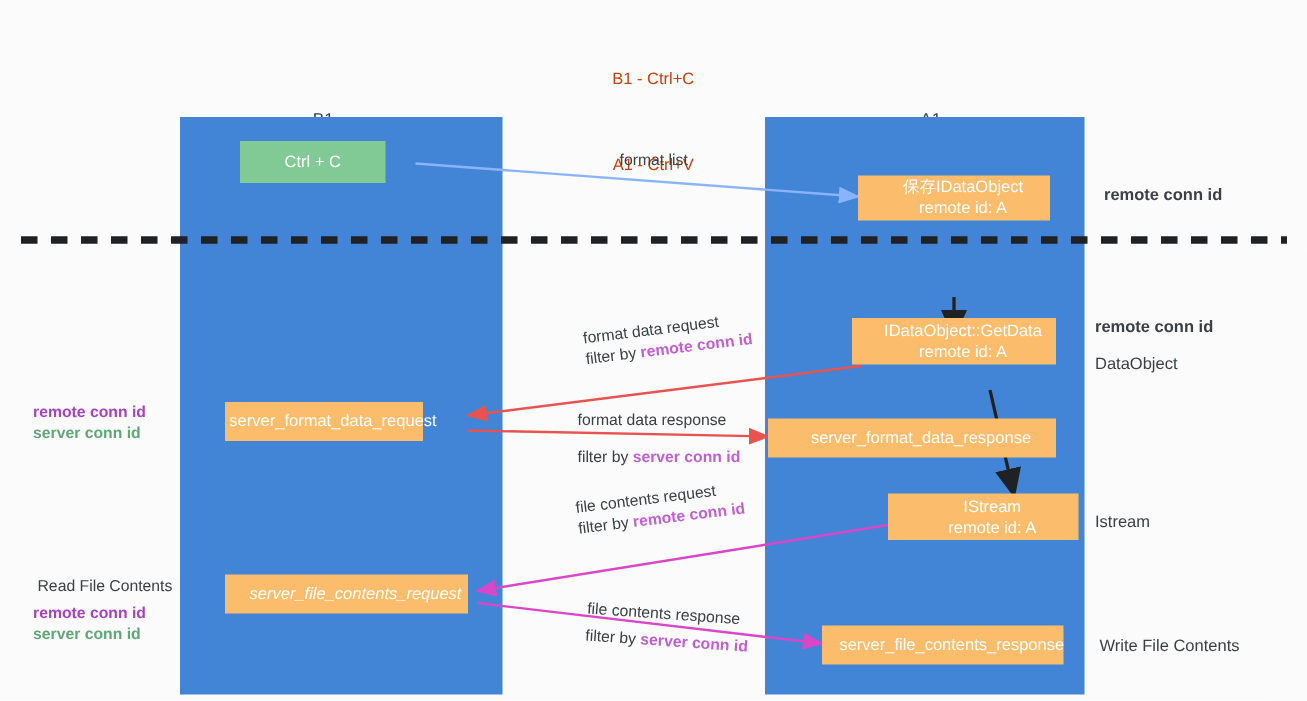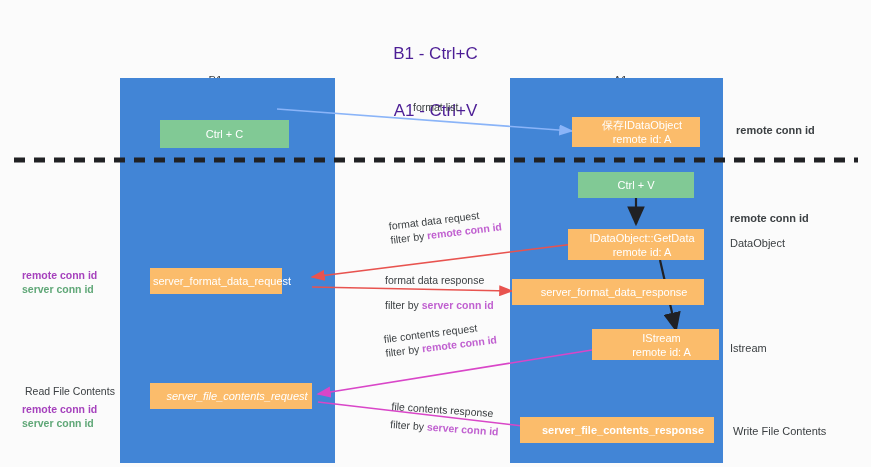--- a/index.html
+++ b/index.html
@@ -25,23 +25,23 @@
     height: 467px;
     pointer-events: none;
   }
 
   
   .title {
     position: absolute;
     left: 0; right: 0;
     top: 6px;
     text-align: center;
-    font-size: 17px;
+    font-size: 11px;
     line-height: 19px;
-    color: #4c1d95;
+    color: #c2410c;
     white-space: pre;
   }
 
   
   .lane-header {
     position: absolute;
     text-align: center;
     font-size: 11.5px;
     line-height: 13px;
     color: #3c4043;
@@ -149,34 +149,31 @@
 
     <line x1="312" y1="287" x2="512" y2="291" stroke="#e8534f" stroke-width="1.6" marker-end="url(#ah-red)"></line>
 
     <line x1="660" y1="260" x2="676" y2="330" stroke="#202124" stroke-width="2.2" marker-end="url(#ah-black)"></line>
 
     <line x1="592" y1="350" x2="318" y2="394" stroke="#d946c8" stroke-width="1.6" marker-end="url(#ah-mag)"></line>
 
     <line x1="318" y1="402" x2="548" y2="429" stroke="#d946c8" stroke-width="1.6" marker-end="url(#ah-mag)"></line>
   </svg>
 
-  <div class="node green" style="left:160px; top:94px; width:129px; height:28px;margin-top:26px;">
+  <div class="node green" style="left:160px; top:94px; width:97px; height:28px;">
     <span>Ctrl + C</span>
   </div>
 
   <div class="node orange" style="left:572px; top:117px; width:128px; height:30px;">
     <span>保存IDataObject</span>
     <span>remote id: A</span>
   </div>
 
-  <div class="node green" style="left:578px; top:172px; width:116px; height:26px;">
-    <span>Ctrl + V</span>
-  </div>
-
-  <div class="node orange" style="left:568px; top:229px; width:136px; height:31px;">
+
+  <div class="node orange" style="left:568px; top:212px; width:136px; height:31px;">
     <span>IDataObject::GetData</span>
     <span>remote id: A</span>
   </div>
 
   <div class="node orange" style="left:150px; top:268px; width:132px; height:26px;">
     <span>server_format_data_request</span>
   </div>
 
   <div class="node orange" style="left:512px; top:279px; width:192px; height:26px;">
     <span>server_format_data_response</span>
@@ -184,21 +181,21 @@
 
   <div class="node orange" style="left:592px; top:329px; width:127px; height:31px;">
     <span>IStream</span>
     <span>remote id: A</span>
   </div>
 
   <div class="node orange" style="left:150px; top:383px; width:162px; height:26px;font-style:italic;">
     <span>server_file_contents_request</span>
   </div>
 
-  <div class="node orange" style="left:520px; top:417px; width:194px; height:26px;font-weight:bold;">
+  <div class="node orange" style="left:548px; top:417px; width:161px; height:26px;">
     <span>server_file_contents_response</span>
   </div>
 
   <div class="edge-label" style="left:398px; top:100px;margin-left:15px;">
     <span>format list</span>
   </div>
 
   <div class="edge-label" style="left:388px; top:219px; transform:rotate(-7deg); transform-origin:left top;">
     <div>format data request</div>
     <div><span>filter by </span><span class="kw-remote">remote conn id</span></div>

